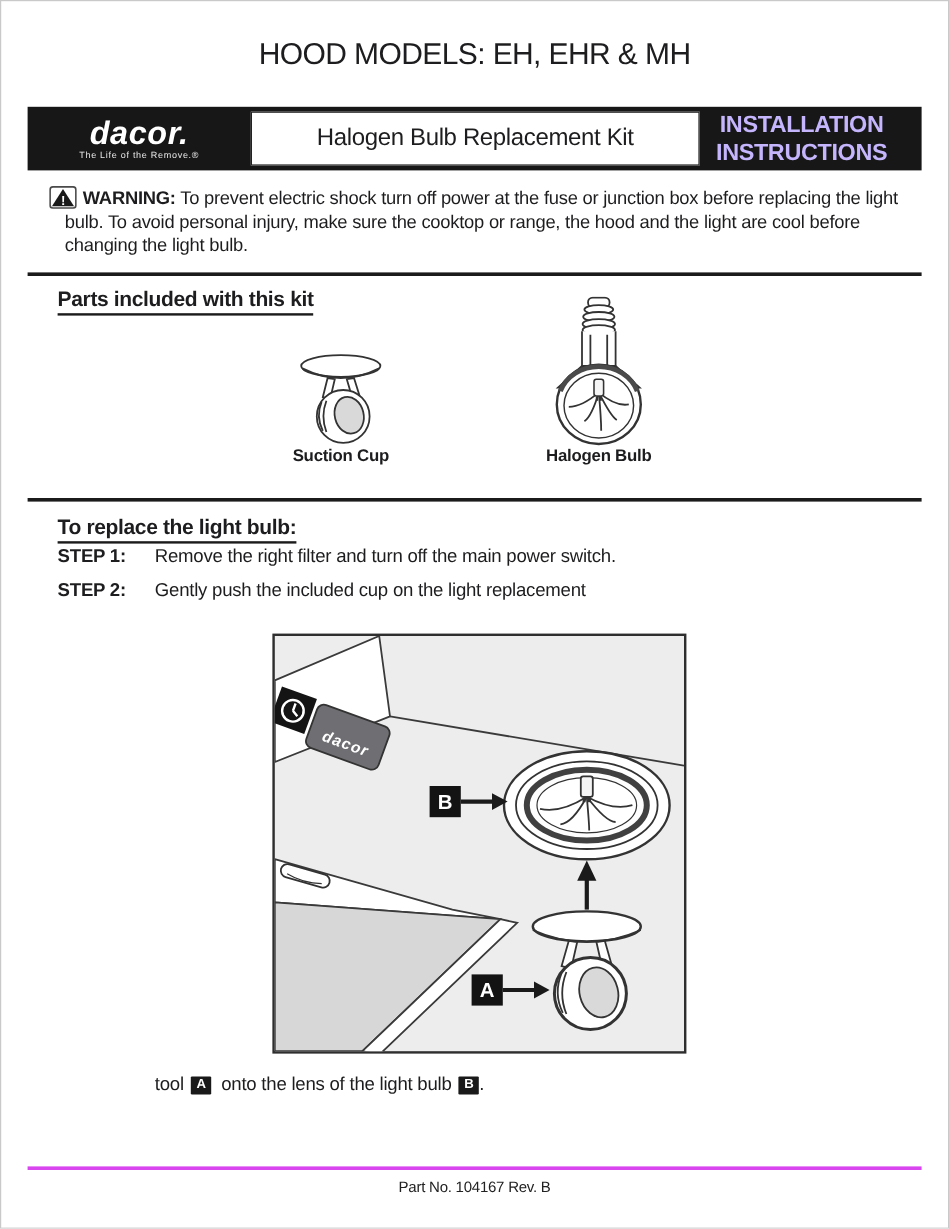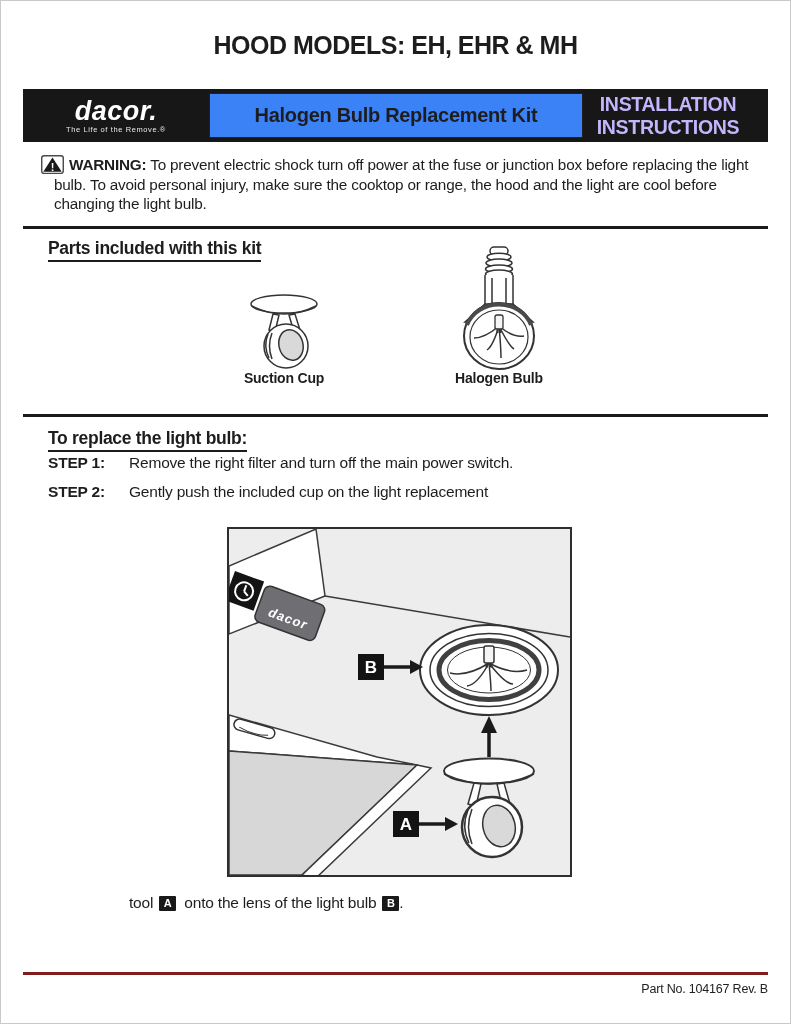--- a/index.html
+++ b/index.html
@@ -1,26 +1,26 @@
 <!DOCTYPE html>
 <html><head>
 <meta charset="utf-8">
 <style>
   * { margin:0; padding:0; box-sizing:border-box; }
   html,body { background:#fff; }
   body { width:791px; height:1024px; font-family:"Liberation Sans", sans-serif; color:#1d1d1f; }
   .page { position:relative; width:791px; height:1024px; background:#fff; border:1px solid #c9c9c9; overflow:hidden; }
 
-  .doc-title { padding-top:30px; text-align:center; font-size:25px; font-weight:bold; letter-spacing:-0.5px; line-height:28px; }
+  .doc-title { padding-top:30px; text-align:center; font-size:25px; font-weight:normal; letter-spacing:-0.5px; line-height:28px; }
 
   .header-bar { position:relative; margin:30px 22px 0 22px; height:53px; background:#171717; display:flex; }
   .brand { width:186px; height:100%; display:flex; flex-direction:column; align-items:center; justify-content:center; color:#fff; }
   .brand-logo { font-size:27px; font-weight:bold; font-style:italic; letter-spacing:0.5px; line-height:26px; }
   .brand-tagline { font-size:7.5px; letter-spacing:0.6px; margin-top:1px; color:#e8e8e8; }
-  .kit-box { position:absolute; left:186px; top:4px; width:374px; height:45px; background:#3b82f6; border:1.5px solid #222; display:flex; align-items:center; justify-content:center; font-size:20px; font-weight:bold; letter-spacing:-0.3px; }
+  .kit-box { position:absolute; left:186px; top:4px; width:374px; height:45px; background:#ffffff; border:1.5px solid #222; display:flex; align-items:center; justify-content:center; font-size:20px; font-weight:normal; letter-spacing:-0.3px; }
   .doc-type { margin-left:auto; width:200px; display:flex; flex-direction:column; align-items:center; justify-content:center; color:#c4b5fd; font-weight:bold; font-size:19.5px; line-height:23px; letter-spacing:-0.3px; }
 
   .warning { margin:13px 24px 0 53px; font-size:15.3px; line-height:19.5px; letter-spacing:-0.2px; }
   .warn-icon { display:inline-block; width:23px; height:19px; margin-left:-13px; margin-right:5px; vertical-align:-4px; }
   .warning b { letter-spacing:-0.2px; }
 
   .rule { height:3px; background:#1b1b1b; margin:12px 22px 0 22px; }
 
   .section-heading { display:inline-block; margin-left:47px; font-size:17.5px; font-weight:bold; letter-spacing:-0.3px; border-bottom:2px solid #1b1b1b; padding-bottom:1px; }
   .parts-heading { margin-top:9px; }
@@ -38,21 +38,21 @@
   .step-2 { margin-top:11px; }
   .step-label { width:81px; font-weight:bold; flex:none; }
 
   .figure-box { position:relative; margin:26px 0 0 226px; width:345px; height:350px; border:2px solid #2e2e2e; background:#ededed; }
   .figure-box svg { display:block; width:100%; height:100%; }
 
   .caption { margin:17px 0 0 128px; font-size:15.5px; letter-spacing:-0.2px; }
   .badge { display:inline-block; min-width:17px; height:15px; line-height:15px; padding:0 2px; background:#191919; color:#fff; font-size:11px; font-weight:bold; text-align:center; vertical-align:1px; margin:0 4px 0 6px; border-radius:1px; }
   .badge.b { margin-right:0; }
 
-  .footer { position:absolute; left:22px; right:22px; top:971px; border-top:3px solid #7f1d1d; text-align:right; padding-top:7px; font-size:12.5px; color:#222; letter-spacing:-0.2px; }
+  .footer { position:absolute; left:22px; right:22px; top:971px; border-top:3px solid #d946ef; text-align:center; padding-top:7px; font-size:12.5px; color:#222; letter-spacing:-0.2px; }
 
   svg .ln { stroke:#333; stroke-width:1.5; fill:none; }
   svg .wfill { fill:#fff; stroke:#333; stroke-width:1.5; }
 </style>
 </head>
 <body>
 
 <div class="page">
 
   <div class="doc-title">HOOD MODELS: EH, EHR &amp; MH</div>

